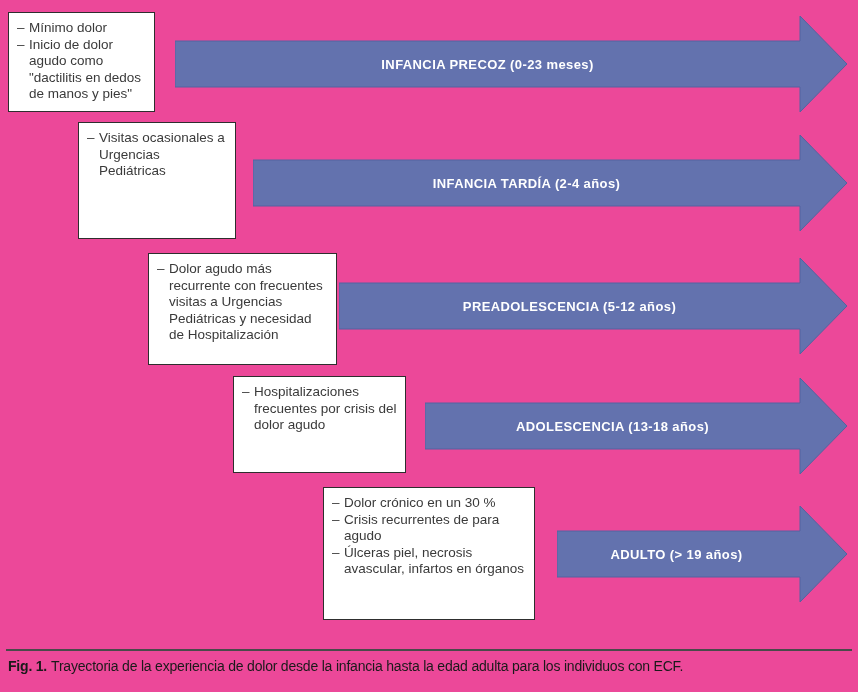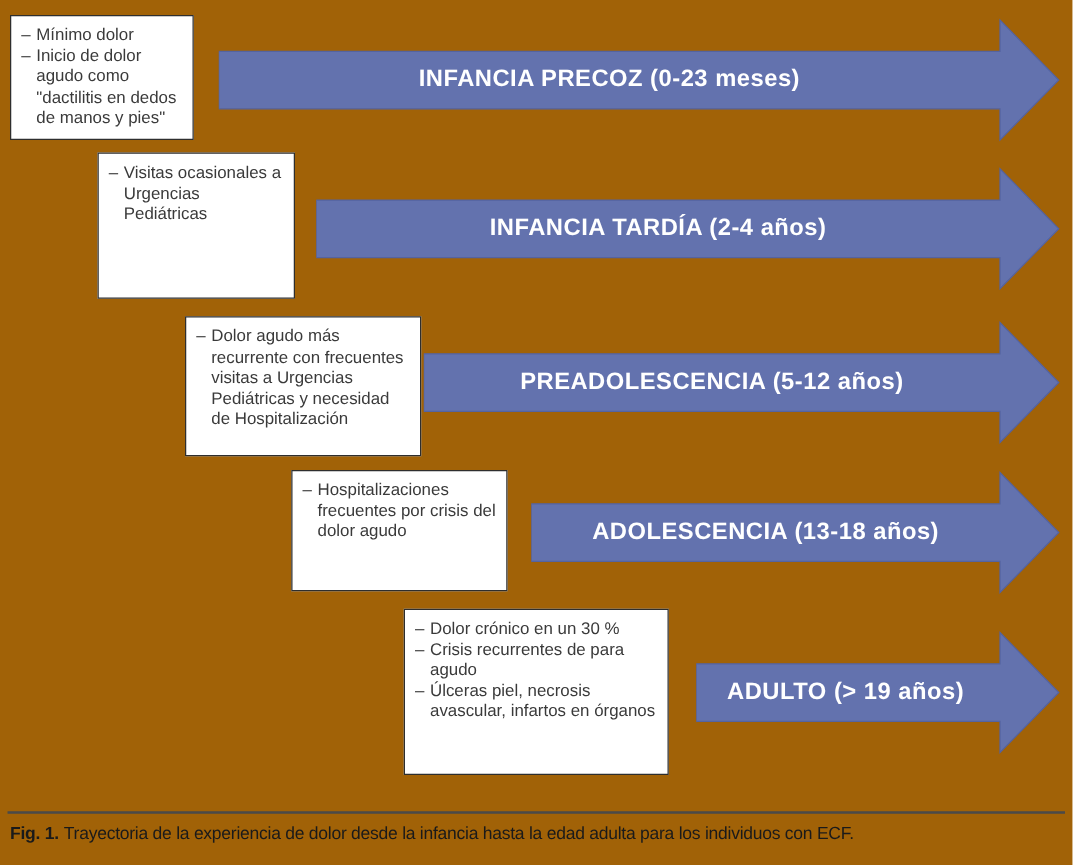--- a/index.html
+++ b/index.html
@@ -8,21 +8,21 @@
     --arrow-text:#ffffff;
     --box-border:#2e2e2e;
     --box-text:#3a3a3a;
     --caption-rule:#4a4a4a;
     --caption-text:#1a1a1a;
   }
   html,body{margin:0;padding:0;background:#ffffff;}
   .figure{
     position:relative;
     width:858px;height:692px;
-    background:#a16207;
+    background:#ec4899;
     font-family:"Liberation Sans", sans-serif;
     overflow:hidden;
   }
   .note-box{
     position:absolute;
     box-sizing:border-box;
     border:1.5px solid var(--box-border);
     background:#ffffff;
     padding:7px 6px 6px 8px;
     color:var(--box-text);
@@ -43,21 +43,21 @@
   .arrow-svg polygon{
     fill:var(--arrow-fill);
     stroke:var(--arrow-border);
     stroke-width:1;
   }
   .arrow-label{
     position:absolute;
     height:46px;
     display:flex;align-items:center;justify-content:center;
     color:var(--arrow-text);
-    font-size:19px;font-weight:bold;
+    font-size:13px;font-weight:bold;
     letter-spacing:0.4px;
     white-space:nowrap;
   }
   .caption-rule{
     position:absolute;
     left:6px;top:649px;width:846px;height:0;
     border-top:2.5px solid var(--caption-rule);
   }
   .caption{
     position:absolute;

